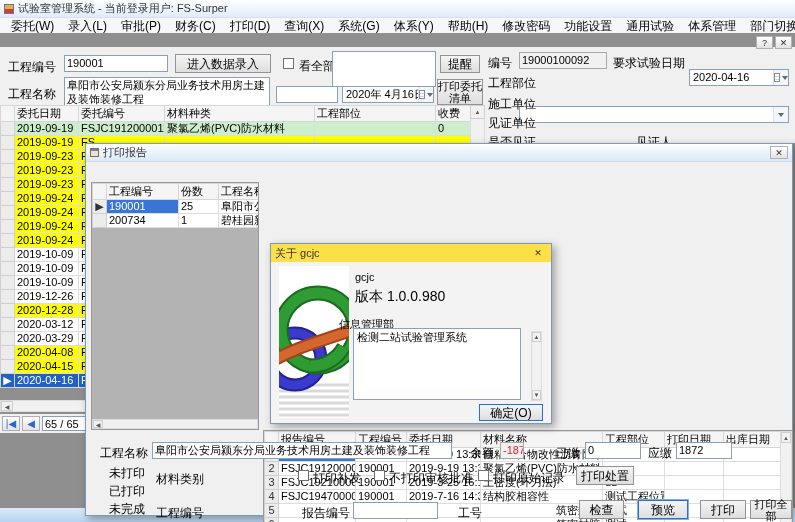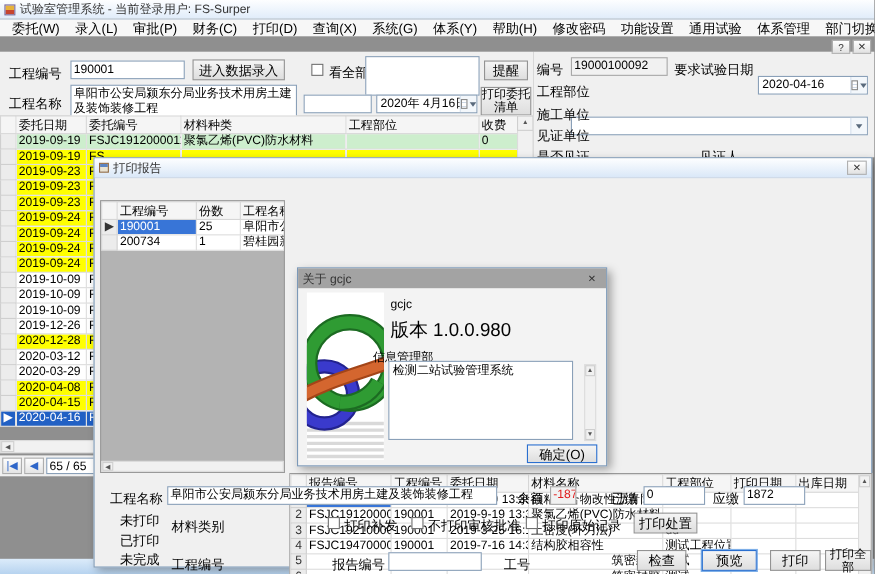--- a/index.html
+++ b/index.html
@@ -70,21 +70,21 @@
       <span>功能设置</span>
       <span>通用试验</span>
       <span>体系管理</span>
       <span>部门切换</span>
     </div>
 
 
   <div class="abs formstrip"></div>
   <span class="abs lbl" style="left:8px;top:59px">工程编号</span>
   <div class="abs tb" style="left:64px;top:55px;width:104px;height:17px">190001</div>
-  <div class="abs btn" style="left:175px;top:54px;width:84px;height:19px">进入数据录入</div>
+  <div class="abs btn" style="left:175px;top:54px;width:96px;height:19px">进入数据录入</div>
   <span class="abs cbx" style="left:283px;top:58px"></span>
   <span class="abs lbl" style="left:299px;top:58px">看全部</span>
   <div class="abs tb" style="left:332px;top:51px;width:104px;height:36px"></div>
   <div class="abs btn" style="left:440px;top:55px;width:40px;height:18px">提醒</div>
   <span class="abs lbl" style="left:8px;top:86px">工程名称</span>
   <div class="abs tb" style="left:64px;top:77px;width:206px;height:30px;white-space:normal;line-height:14px">阜阳市公安局颍东分局业务技术用房土建及装饰装修工程</div>
   <div class="abs tb" style="left:276px;top:86px;width:62px;height:17px"></div>
   <div class="abs combo" style="left:342px;top:86px;width:92px;height:17px">
     <span>2020年 4月16日</span>
     <span class="arr">
@@ -484,21 +484,21 @@
     <div class="abs tb" style="left:267px;top:358px;width:85px;height:17px"></div>
     <span class="abs lbl" style="left:372px;top:361px">工号</span>
 
     <div class="abs btn" style="left:493px;top:356px;width:45px;height:19px">检查</div>
     <div class="abs btn focus" style="left:552px;top:356px;width:50px;height:19px">预览</div>
     <div class="abs btn" style="left:614px;top:356px;width:46px;height:19px">打印</div>
     <div class="abs btn" style="left:664px;top:356px;width:42px;height:19px;font-size:11px">打印全部</div>
   </div>
 
   <div class="abs dlg" style="left:270px;top:243px;width:282px;height:181px;z-index:20;background:#f3f3f3">
-    <div class="dlgtitle" style="background:#a3a3a3;border-bottom:none">
+    <div class="dlgtitle" style="background:#fde047;border-bottom:none">
       <span>关于 gcjc</span>
       <span class="xbtn" style="border:none;background:none">
           <span>✕</span>
         </span>
     </div>
     <div class="abs" style="left:8px;top:22px;width:70px;height:152px;background:#fff">
       <svg width="70" height="152" viewBox="0 0 70 152">
         <rect width="70" height="152" fill="#ffffff"></rect>
         <g fill="none">
           <path d="M0 119 H70 M0 125 H70 M0 131 H70 M0 137 H70 M0 143 H70 M0 149 H70" stroke="#d9d9d9" stroke-width="3"></path>
@@ -507,21 +507,21 @@
           <circle cx="39" cy="64" r="37" stroke="#1c6b22" stroke-width="15"></circle>
           <circle cx="39" cy="64" r="37" stroke="#2f9b33" stroke-width="11"></circle>
           <path d="M-8 96 C 18 80, 48 74, 84 60" stroke="#a34518" stroke-width="13"></path>
           <path d="M-8 96 C 18 80, 48 74, 84 60" stroke="#d4662f" stroke-width="9"></path>
           <path d="M30 100 a37 37 0 0 0 35 -19" stroke="#1c6b22" stroke-width="15"></path>
           <path d="M30 100 a37 37 0 0 0 35 -19" stroke="#2f9b33" stroke-width="11"></path>
         </g>
       </svg>
     </div>
     <span class="abs" style="left:84px;top:27px;font-size:11px">gcjc</span>
-    <span class="abs" style="left:84px;top:44px;font-size:17px">版本  1.0.0.980</span>
+    <span class="abs" style="left:84px;top:44px;font-size:14px">版本  1.0.0.980</span>
     <span class="abs" style="left:68px;top:73px;font-size:11px">信息管理部</span>
     <div class="abs tb" style="left:82px;top:84px;width:168px;height:72px;line-height:15px;padding:1px 14px 1px 3px">检测二站试验管理系统</div>
     <div class="abs sb" style="left:260px;top:87px;width:11px;height:70px"></div>
     <div class="abs sbtn" style="left:261px;top:88px;width:9px;height:10px">▲</div>
     <div class="abs sbtn" style="left:261px;top:146px;width:9px;height:10px">▼</div>
     <div class="abs btn" style="left:208px;top:160px;width:64px;height:17px;border:1px solid #2a6fcf">确定(O)</div>
   </div>
 
   <div class="abs bottomband"></div>
 </div>

